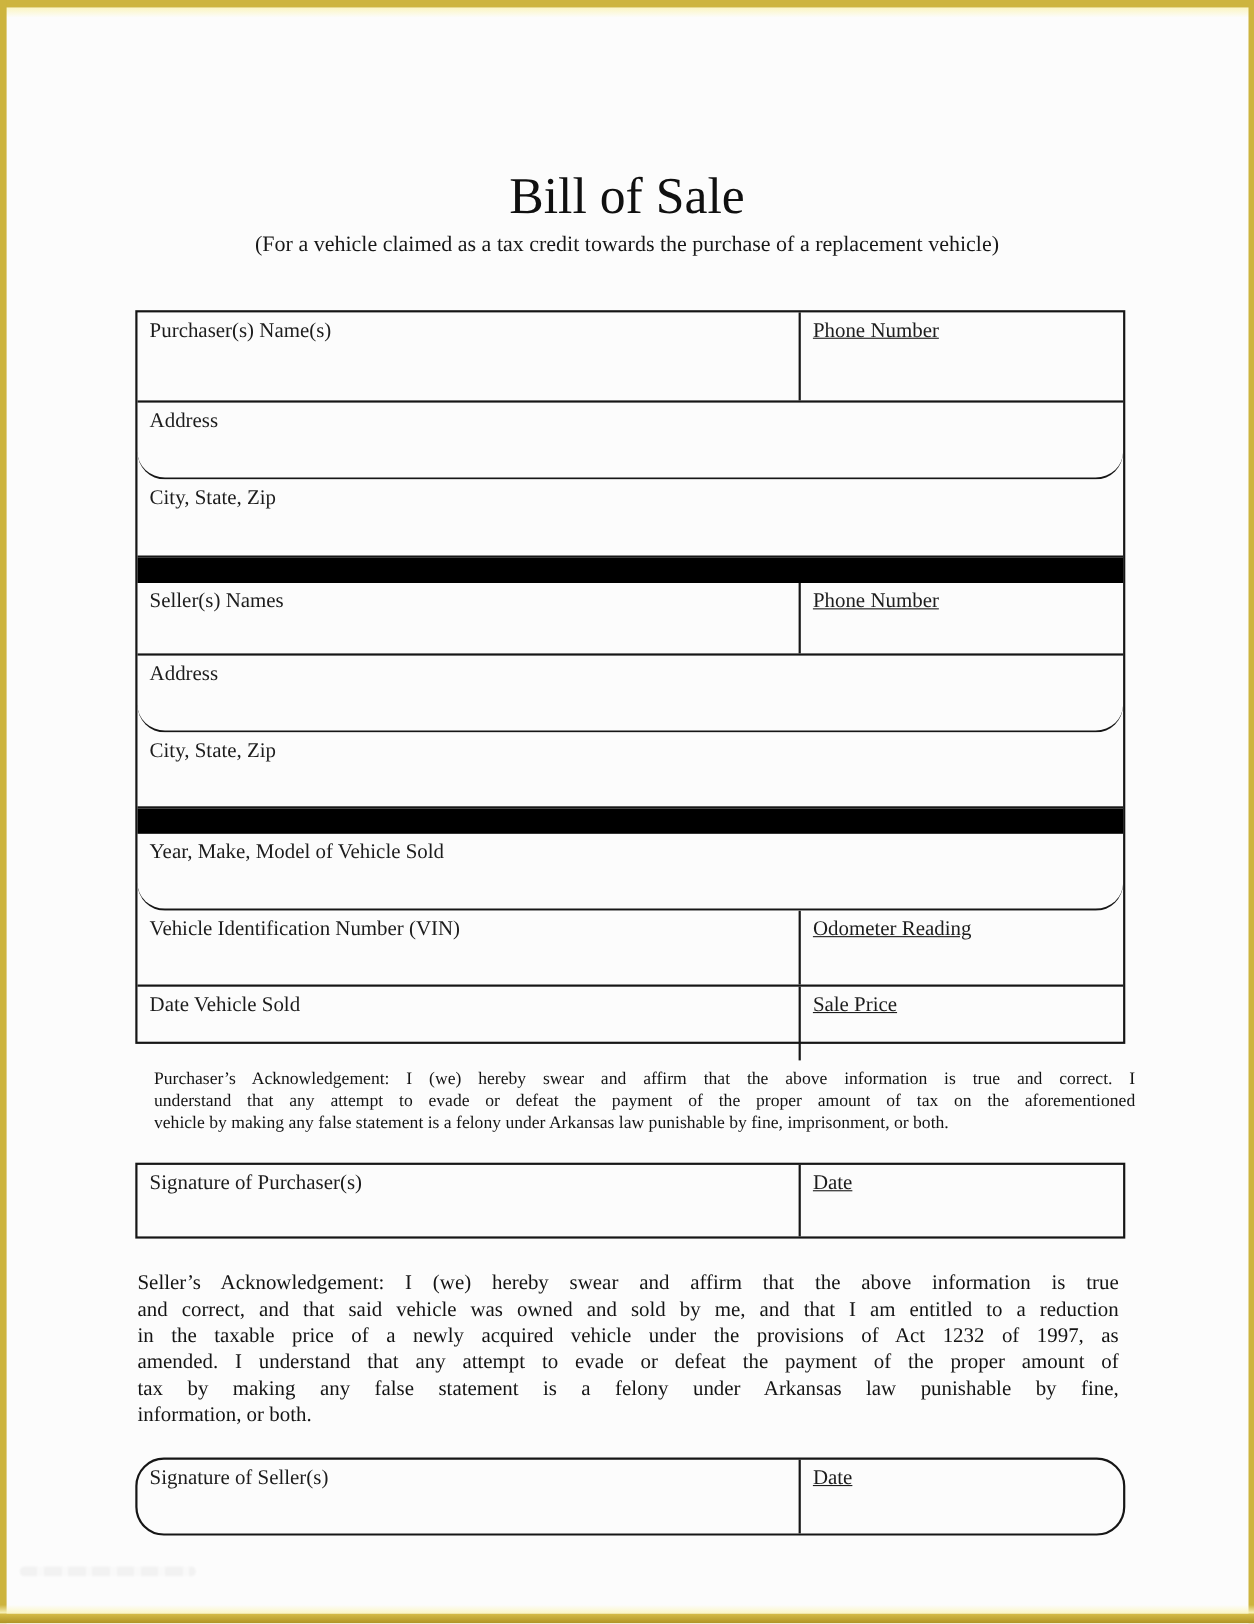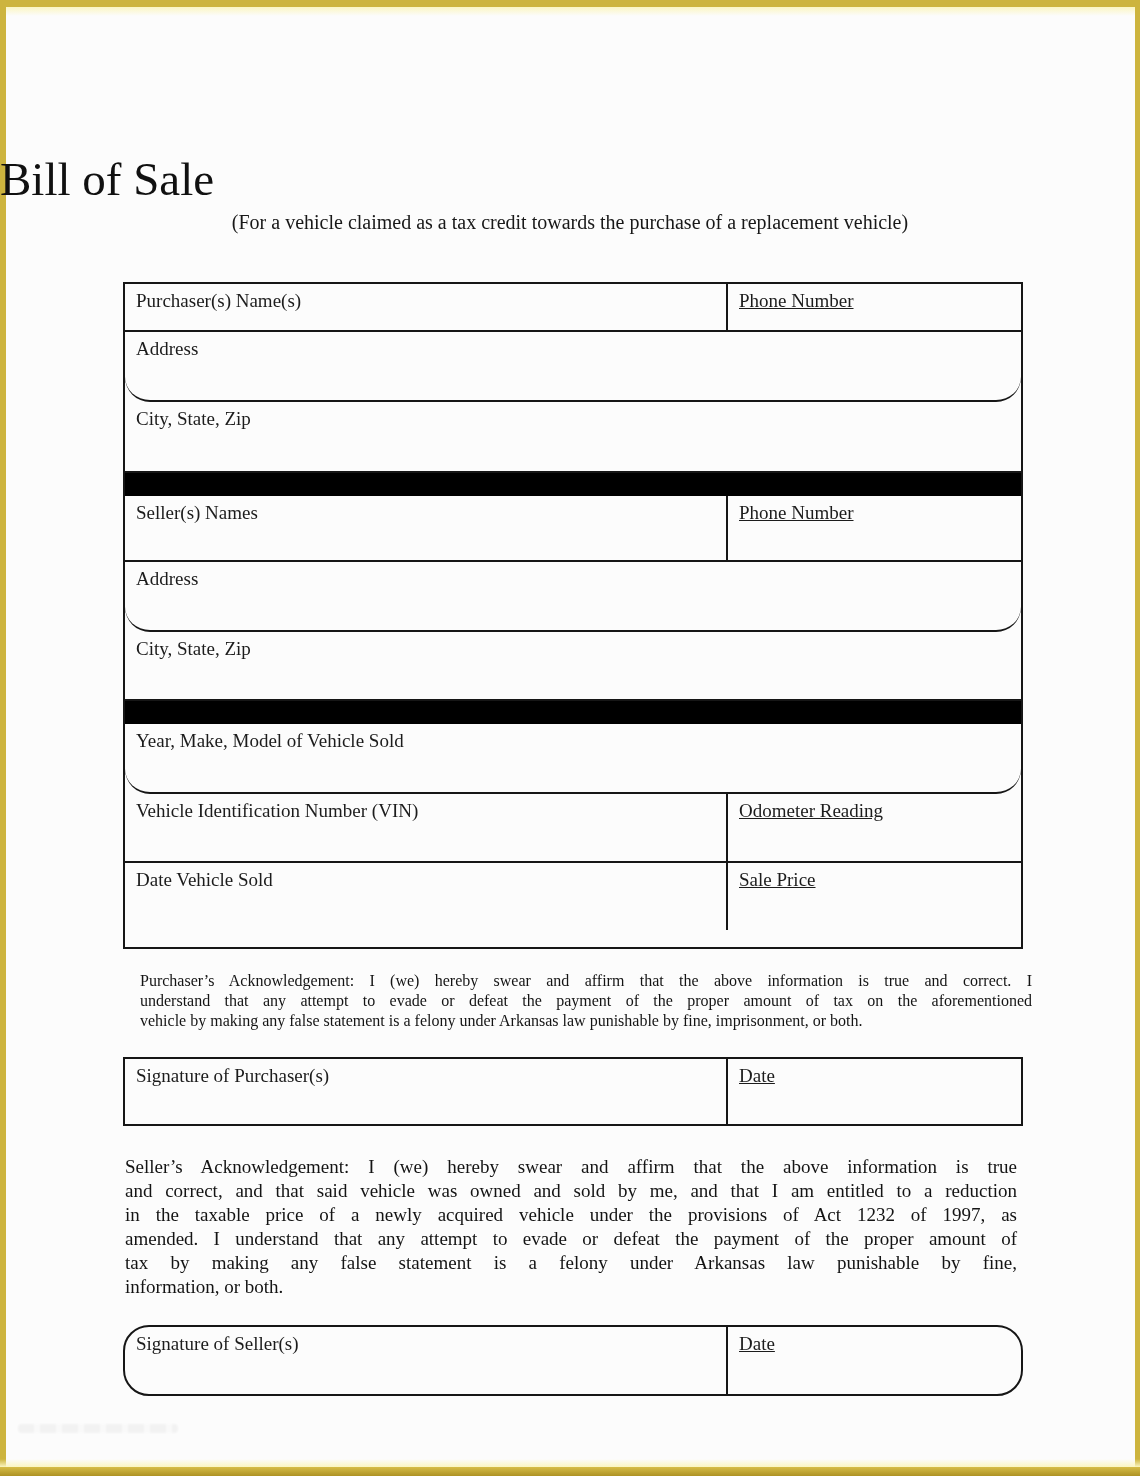--- a/index.html
+++ b/index.html
@@ -16,34 +16,34 @@
   .page{position:relative;width:1140px;height:1476px;background:var(--paper);overflow:hidden;}
 
   
   .b-top{position:absolute;top:0;left:0;right:0;height:7px;background:var(--gold);}
   .b-top-glow{position:absolute;top:7px;left:0;right:0;height:9px;background:linear-gradient(to bottom,var(--pale),rgba(251,246,194,0));}
   .b-left{position:absolute;top:0;bottom:0;left:0;width:6px;background:var(--gold);}
   .b-right{position:absolute;top:0;bottom:0;right:0;width:5px;background:var(--gold);}
   .b-bottom-glow{position:absolute;bottom:9px;left:0;right:0;height:8px;background:linear-gradient(to top,var(--pale),rgba(251,246,194,0));}
   .b-bottom{position:absolute;bottom:0;left:0;right:0;height:9px;background:linear-gradient(to bottom,#D6BD48,var(--gold-dark));}
 
-  .title{position:absolute;top:155px;left:0;width:100%;text-align:left;font-size:47px;line-height:1.05;color:#101010;}
+  .title{position:absolute;top:155px;left:0;width:100%;text-align:center;font-size:47px;line-height:1.05;color:#101010;}
   .subtitle{position:absolute;top:211px;left:0;width:100%;text-align:center;font-size:20px;color:#181818;}
 
   .grid{position:absolute;left:123px;width:900px;border:2px solid var(--line);background:var(--paper);}
   .main-grid{top:282px;height:667px;}
   .row{position:relative;display:flex;border-bottom:2px solid var(--line);}
   .row:last-child{border-bottom:none;}
   .bar{background:#000;border-bottom:none;}
   .cell{padding:5px 10px 0 11px;font-size:19px;line-height:1.25;}
   .c-left{width:603px;border-right:2px solid var(--line);}
   .c-right{flex:1;text-decoration:underline;}
   .c-full{width:100%;}
 
-  .h65{height:48px;} .h66{height:66px;} .h67{height:67px;}
+  .h65{height:82px;} .h66{height:66px;} .h67{height:67px;}
   .h69{height:69px;} .h70{height:70px;border-radius:25px;} .h71{height:71px;} .h23{height:23px;}
 
   .ack{position:absolute;left:125px;width:892px;color:#141414;}
   .ack-p{top:971px;font-size:16px;line-height:20px;margin-left:15px;}
   .ack-s{top:1155px;font-size:19px;line-height:24px;}
   .ack-line{text-align:justify;text-align-last:justify;}
   .ack-line.last{text-align-last:left;}
 
   .sig-grid-1{top:1057px;height:69px;}
   .sig-grid-2{top:1325px;height:71px;border-radius:26px;}

